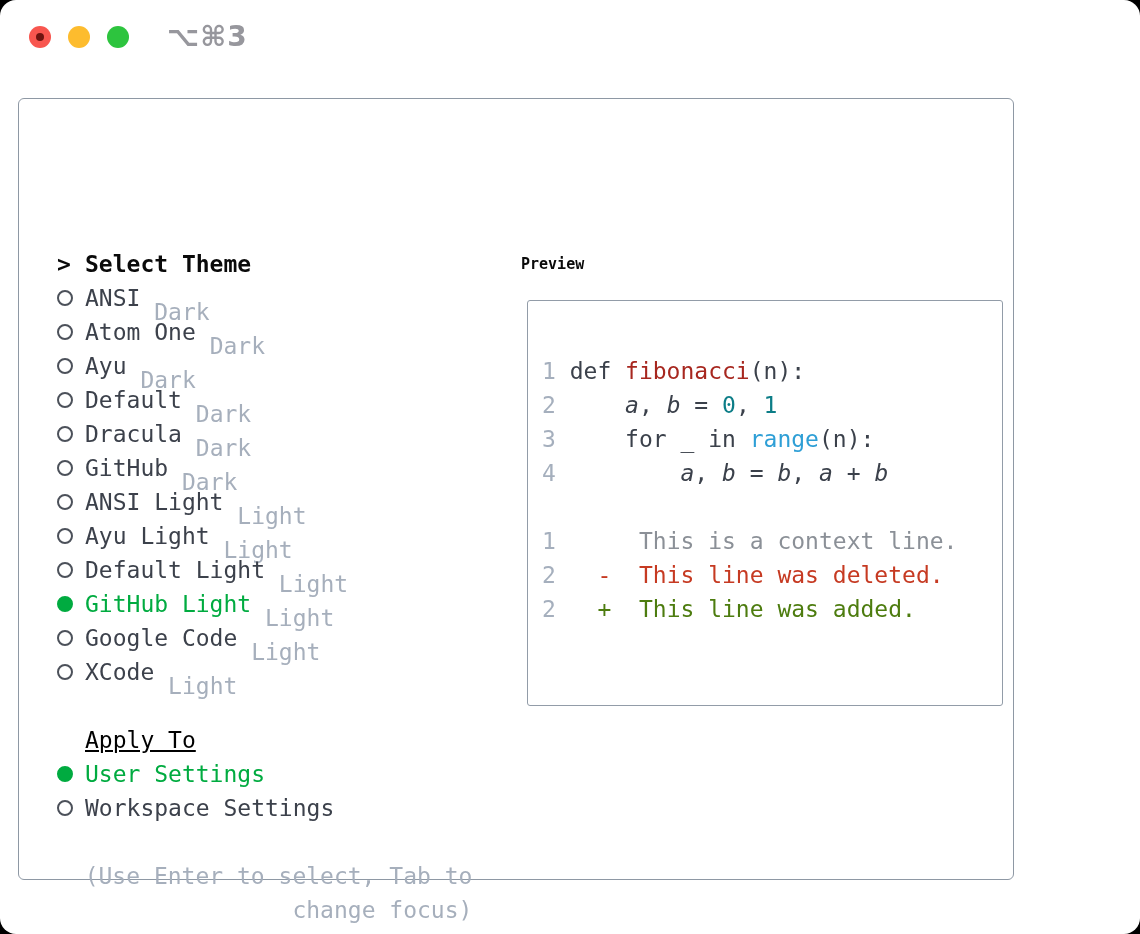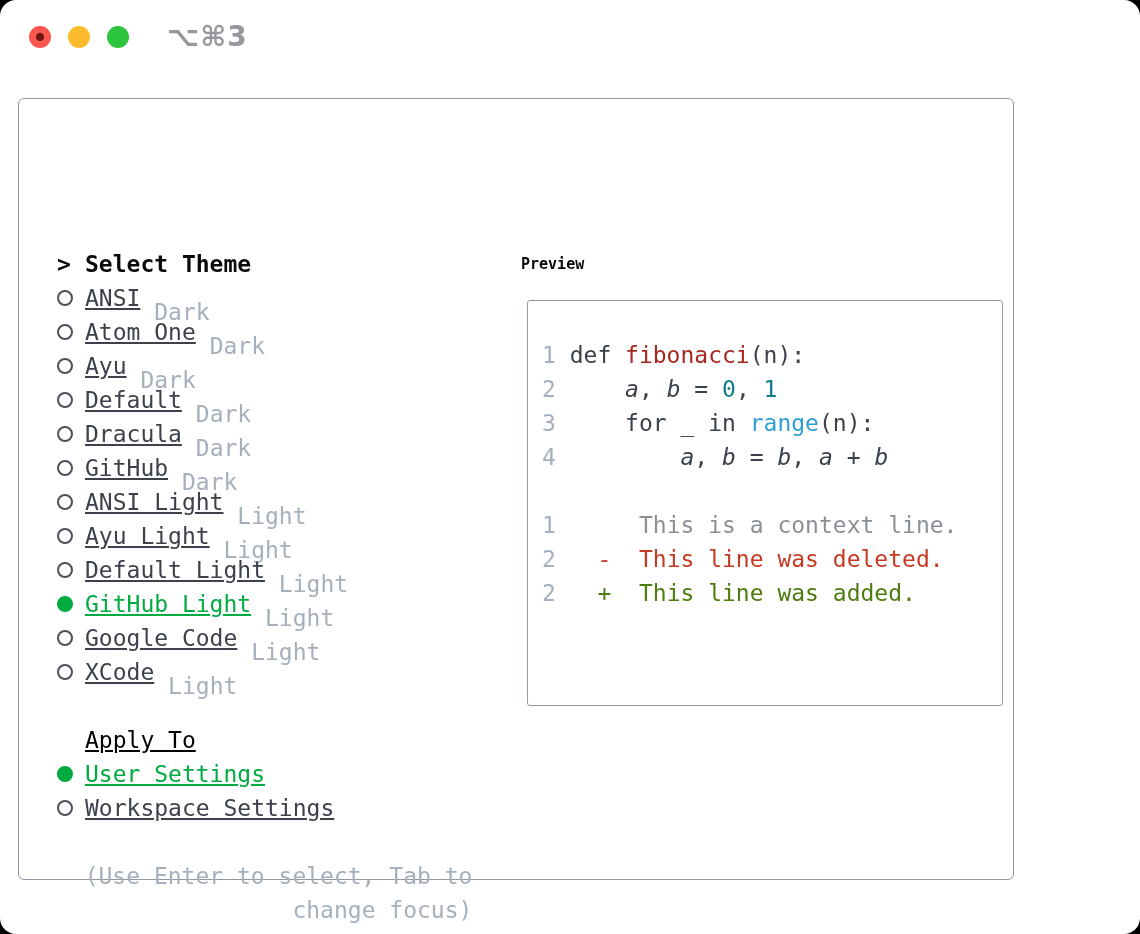--- a/index.html
+++ b/index.html
@@ -25,36 +25,36 @@
     position:absolute;left:18px;top:98px;width:996px;height:782px;
     border:1.5px solid #8e98a4;border-radius:6px;box-sizing:border-box;background:#fff;
   }
   
   .left-col{position:absolute;left:38px;top:148px;font-size:23px;color:#3c414b;}
   .row{display:flex;align-items:center;height:34px;white-space:pre;}
   .marker{display:inline-block;width:28px;flex:0 0 28px;}
   .prefix{font-weight:bold;color:#0a0a0a;}
   .circle{display:inline-block;width:12px;height:12px;border:2px solid #4c515a;border-radius:50%;box-sizing:content-box;}
   .circle.sel{background:#00ab40;border-color:#00ab40;}
-  .tname{color:#3c414b;text-decoration:underline;}
+  .tname{color:#3c414b;}
   .tname.sel-text{color:#00ab40;}
   .tsuffix{color:#a6afbc;margin-top:28px;}
   .header-text{font-weight:bold;color:#0a0a0a;}
   .applyto-text{color:#000000;text-decoration:underline;}
   .spacer{height:34px;}
   .hint{width:30ch;line-height:34px;color:#a6afbc;white-space:pre-wrap;text-align:right;}
   
   .preview-label{
     position:absolute;left:502px;top:148px;height:34px;line-height:34px;
     font-size:15px;font-weight:bold;color:#0a0a0a;
   }
   .preview-box{
     position:absolute;left:508px;top:201px;width:476px;height:406px;
     border:1.5px solid #929ca8;border-radius:3px;box-sizing:border-box;
-    padding:37px 0 0 14px;background:#fff;overflow:hidden;
+    padding:53px 0 0 14px;background:#fff;overflow:hidden;
   }
   .pline{height:34px;line-height:34px;font-size:23px;white-space:pre;}
   .ln{display:inline-block;width:2ch;color:#a5afbd;}
   .c-code{color:#3b414b;}
   .c-func{color:#a7271f;}
   .c-num{color:#0c7d87;}
   .c-builtin{color:#2e9fd6;}
   .c-var{color:#3b414b;font-style:italic;}
   .c-context{color:#8b9097;}
   .c-deleted{color:#c63a22;}

